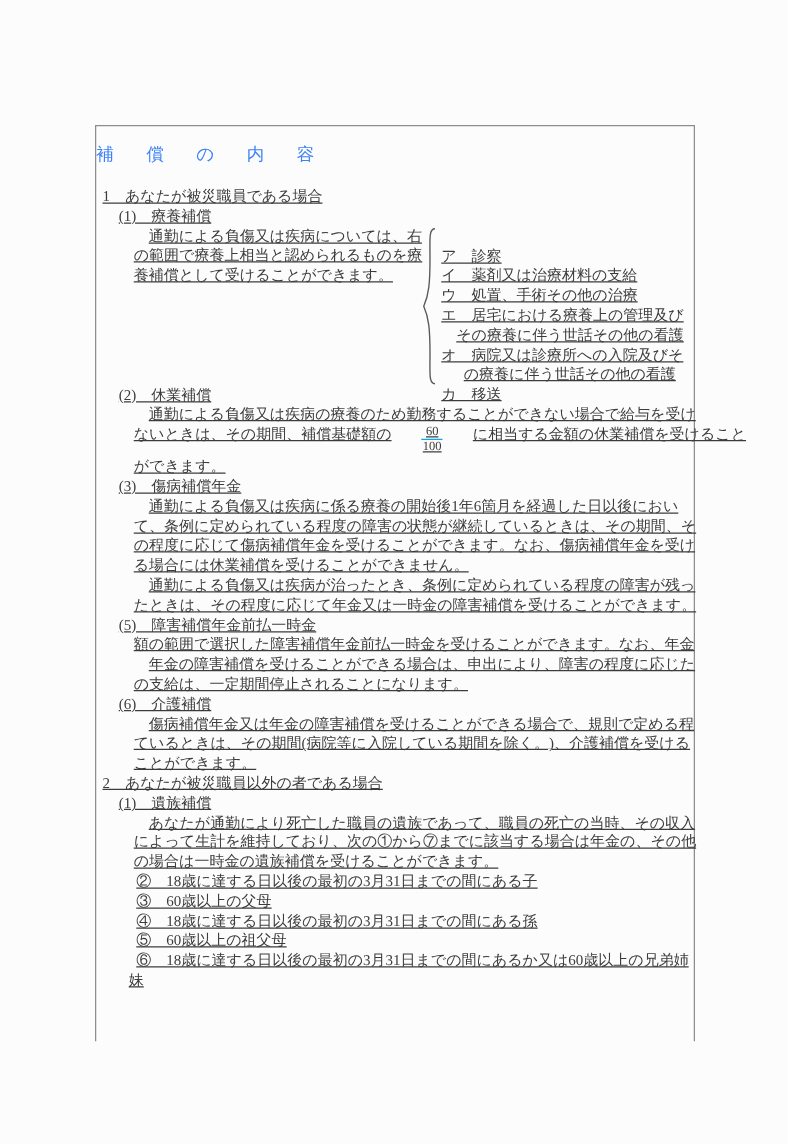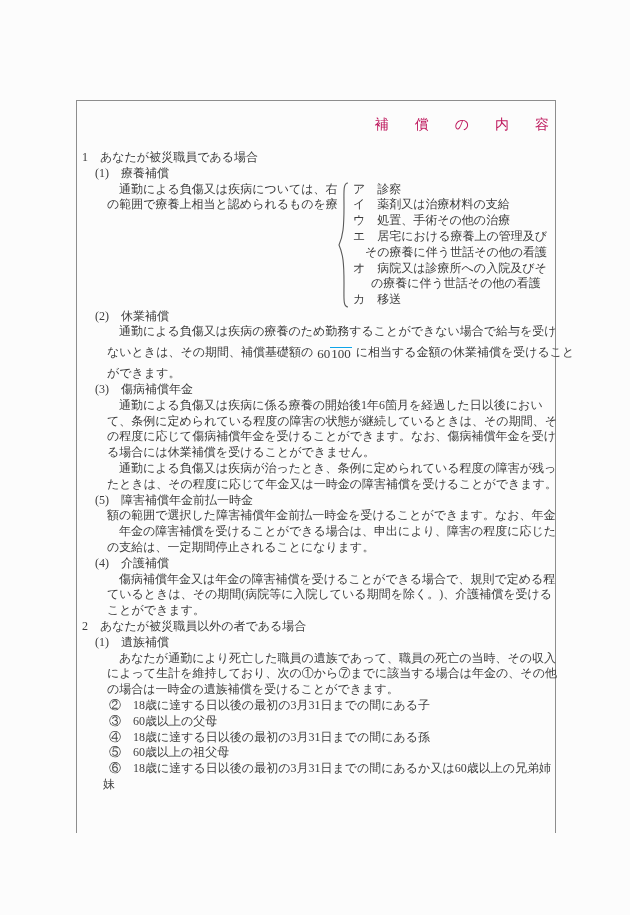--- a/index.html
+++ b/index.html
@@ -8,57 +8,58 @@
     width:630px; height:915px;
     font-family:"Liberation Serif","DejaVu Serif",serif;
     color:#3c3c3c;
   }
   .page { position:relative; width:630px; height:915px; overflow:hidden; background:#fcfcfc; }
   .box {
     position:absolute; left:76px; top:100px; width:480px; height:733px;
     border:1px solid #8d8d8d; border-bottom:none;
   }
   .content { padding-top:16px; font-size:12px; line-height:15.8px; }
-  .ln { white-space:pre; }
-  .doc-title { font-size:14px; line-height:16px; text-align:right; letter-spacing:6px; margin-bottom:17px; white-space:pre; color:#be185d; }
+  .ln { white-space:pre;text-decoration:underline; }
+  .doc-title { font-size:14px; line-height:16px; text-align:left; letter-spacing:6px; margin-bottom:17px; white-space:pre; color:#3b82f6; }
   .lv1 { padding-left:5px; }
   .lv2 { padding-left:18px; }
   .pf  { padding-left:42px; }
   .pc  { padding-left:30px; }
   .li  { padding-left:32px; }
   .li2 { padding-left:26px; }
   .twocol { position:relative; height:127px; }
   .leftcol  { position:absolute; left:0; top:0; }
-  .rightcol { position:absolute; left:276px; top:0; }
+  .rightcol { position:absolute; left:276px; top:16px; }
   .rightcol .r0 { padding-left:0; }
   .rightcol .r1 { padding-left:12px; }
   .rightcol .r2 { padding-left:18px; }
   .brace { position:absolute; left:258px; top:-1px; width:16px; height:128px; }
-  .frac-line { display:flex; align-items:center; height:26px; padding-left:30px; white-space:pre; }
-  .frac { display:inline-flex; flex-direction:row; align-items:center; margin:17px 4px; font-size:13px; line-height:11px; }
+  .frac-line { display:flex; align-items:flex-start; height:26px; padding-left:30px; white-space:pre;gap:20px; }
+  .frac { display:inline-flex; flex-direction:column; align-items:center; margin:0 4px; font-size:10px; line-height:11px; }
   .frac .den { border-top:1px solid #0ea5e9; padding:0 1px; }
 </style>
 </head>
 <body>
 
 <div class="page">
   <div class="box">
     <div class="content">
 
       <div class="doc-title">補　償　の　内　容</div>
 
       <div>
           <div class="ln lv1">1　あなたが被災職員である場合</div>
           <div class="ln lv2">(1)　療養補償</div>
         </div>
 
       <div class="twocol">
         <div class="leftcol">
             <div class="ln pf">通勤による負傷又は疾病については、右</div>
             <div class="ln pc">の範囲で療養上相当と認められるものを療</div>
+            <div class="ln pc">養補償として受けることができます。</div>
           </div>
         <div class="brace">
           <svg width="16" height="128" viewBox="0 0 16 128" xmlns="http://www.w3.org/2000/svg">
             <path d="M13 2 C8 2 9 10 9 26 C9 46 8 55 4 64 C8 73 9 82 9 102 C9 118 8 126 13 126" fill="none" stroke="#5a5a5a" stroke-width="1.1"></path>
           </svg>
         </div>
         <div class="rightcol">
             <div class="ln r0">ア　診察</div>
             <div class="ln r0">イ　薬剤又は治療材料の支給</div>
             <div class="ln r0">ウ　処置、手術その他の治療</div>
@@ -90,21 +91,21 @@
           <div class="ln pf">通勤による負傷又は疾病に係る療養の開始後1年6箇月を経過した日以後におい</div>
           <div class="ln pc">て、条例に定められている程度の障害の状態が継続しているときは、その期間、そ</div>
           <div class="ln pc">の程度に応じて傷病補償年金を受けることができます。なお、傷病補償年金を受け</div>
           <div class="ln pc">る場合には休業補償を受けることができません。</div>
           <div class="ln pf">通勤による負傷又は疾病が治ったとき、条例に定められている程度の障害が残っ</div>
           <div class="ln pc">たときは、その程度に応じて年金又は一時金の障害補償を受けることができます。</div>
           <div class="ln lv2">(5)　障害補償年金前払一時金</div>
           <div class="ln pc">額の範囲で選択した障害補償年金前払一時金を受けることができます。なお、年金</div>
           <div class="ln pf">年金の障害補償を受けることができる場合は、申出により、障害の程度に応じた</div>
           <div class="ln pc">の支給は、一定期間停止されることになります。</div>
-          <div class="ln lv2">(4)　介護補償</div>
+          <div class="ln lv2">(6)　介護補償</div>
           <div class="ln pf">傷病補償年金又は年金の障害補償を受けることができる場合で、規則で定める程</div>
           <div class="ln pc">ているときは、その期間(病院等に入院している期間を除く。)、介護補償を受ける</div>
           <div class="ln pc">ことができます。</div>
           <div class="ln lv1">2　あなたが被災職員以外の者である場合</div>
           <div class="ln lv2">(1)　遺族補償</div>
           <div class="ln pf">あなたが通勤により死亡した職員の遺族であって、職員の死亡の当時、その収入</div>
           <div class="ln pc">によって生計を維持しており、次の①から⑦までに該当する場合は年金の、その他</div>
           <div class="ln pc">の場合は一時金の遺族補償を受けることができます。</div>
           <div class="ln li">②　18歳に達する日以後の最初の3月31日までの間にある子</div>
           <div class="ln li">③　60歳以上の父母</div>

